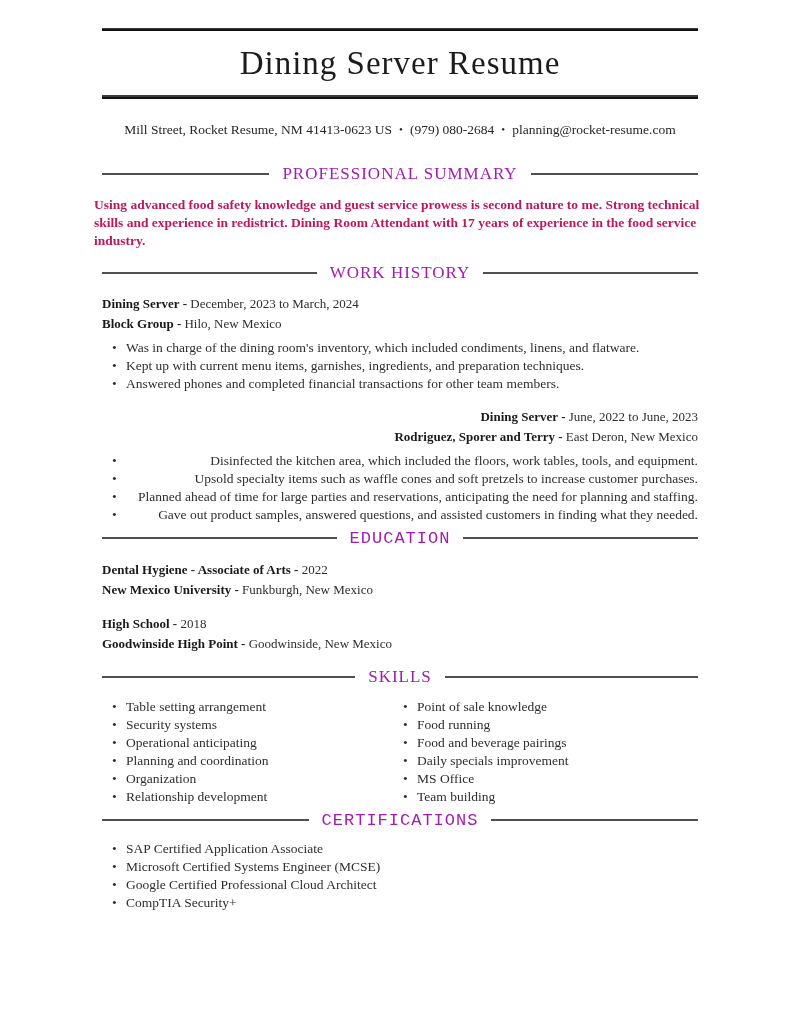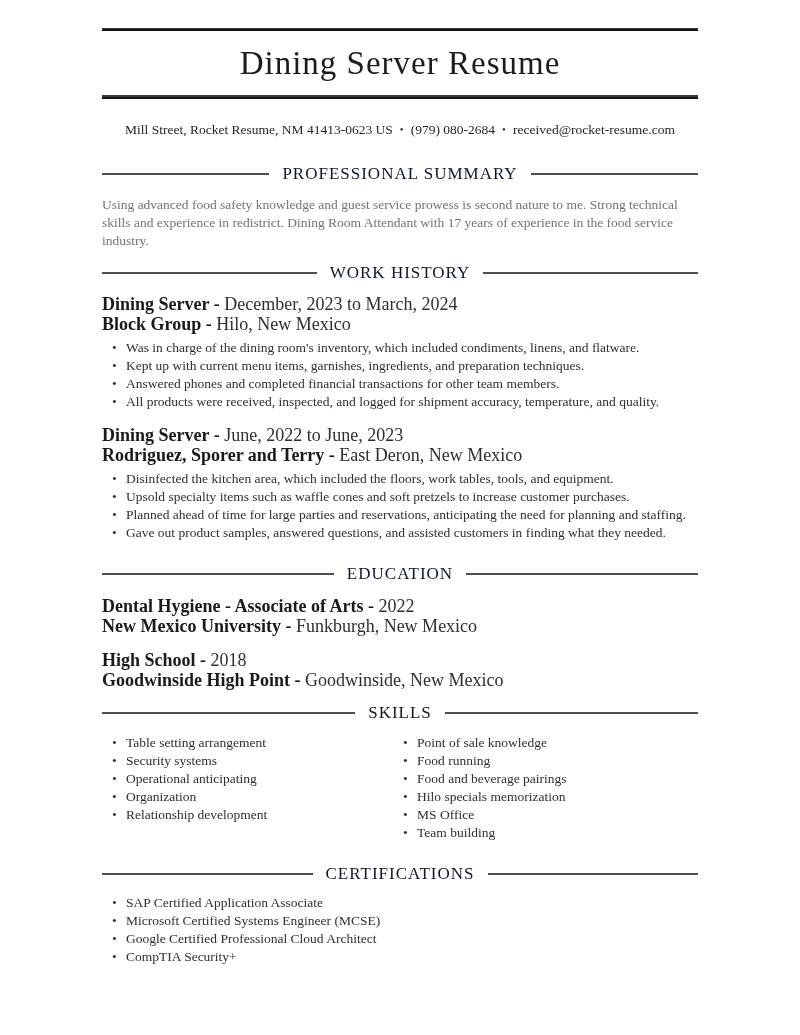--- a/index.html
+++ b/index.html
@@ -20,32 +20,32 @@
   }
   .contact {
     margin-top:22px; text-align:center; font-size:13.5px; line-height:17px; color:#262626;
   }
   .contact .sep { margin:0 7px; font-size:11px; position:relative; top:-1px; }
 
   
   .sec-head { display:flex; align-items:center; margin:0 30px; height:20px; }
   .sec-head .hline { flex:1; border-top:2px solid #4f4f4f; height:0; }
   .sec-head .label {
-    margin:0 13px; font-size:17px; letter-spacing:1px; color:#0f172a;
+    margin:0 13px; font-size:17px; letter-spacing:1px; color:#a21caf;
     font-weight:400; white-space:nowrap;
   }
-  .mt25 { margin-top:25px; } .mt13 { margin-top:13px;align-items:center; } .mt14 { margin-top:22px; }
+  .mt25 { margin-top:25px; } .mt13 { margin-top:13px;align-items:center; } .mt14 { margin-top:4px;font-family:Liberation Mono, monospace; }
 
-  .summary { margin:12px 30px 0; font-size:13.5px; line-height:18px; color:#737373; }
+  .summary { margin:12px 22px 0; font-size:13.5px; line-height:18px; color:#be185d;font-weight:bold; }
 
-  .entry-row { font-size:18px; line-height:20px; color:#2e2e2e; }
+  .entry-row { font-size:13px; line-height:20px; color:#2e2e2e; }
   .entry-row .b { font-weight:bold; color:#1a1a1a; }
   .dash { white-space:pre; }
   .job1 { margin-top:11px; }
-  .job2 { margin-top:14px; }
+  .job2 { margin-top:14px;text-align:right; }
   .edu1 { margin-top:12px; }
   .edu2 { margin-top:14px; }
 
   ul.blist { list-style:none; margin-top:5px; }
   ul.blist li {
     position:relative; padding-left:24px; font-size:13.5px; line-height:18px; color:#2e2e2e;
   }
   ul.blist li::before { content:"\2022"; position:absolute; left:10px; color:#2e2e2e; }
 
   .two-col { display:flex; margin-top:11px; }
@@ -59,21 +59,21 @@
 
 <div class="page">
 
   <div class="rule-a"></div>
 
   <h1 class="doc-title">Dining Server Resume</h1>
 
   <div class="rule-b"></div>
 
   <div class="contact">
-    <span>Mill Street, Rocket Resume, NM 41413-0623 US</span><span class="sep">•</span><span>(979) 080-2684</span><span class="sep">•</span><span>received@rocket-resume.com</span>
+    <span>Mill Street, Rocket Resume, NM 41413-0623 US</span><span class="sep">•</span><span>(979) 080-2684</span><span class="sep">•</span><span>planning@rocket-resume.com</span>
   </div>
 
   <div>
     <div class="sec-head mt25">
       <div class="hline"></div>
       <div class="label">PROFESSIONAL SUMMARY</div>
       <div class="hline"></div>
     </div>
     <p class="summary">Using advanced food safety knowledge and guest service prowess is second nature to me. Strong technical skills and experience in redistrict. Dining Room Attendant with 17 years of experience in the food service industry.</p>
   </div>
@@ -89,21 +89,20 @@
       <div class="entry-row">
         <span class="b">Dining Server</span><span class="b dash"> - </span><span>December, 2023 to March, 2024</span>
       </div>
       <div class="entry-row">
         <span class="b">Block Group</span><span class="b dash"> - </span><span>Hilo, New Mexico</span>
       </div>
       <ul class="blist">
         <li>Was in charge of the dining room's inventory, which included condiments, linens, and flatware.</li>
         <li>Kept up with current menu items, garnishes, ingredients, and preparation techniques.</li>
         <li>Answered phones and completed financial transactions for other team members.</li>
-        <li>All products were received, inspected, and logged for shipment accuracy, temperature, and quality.</li>
       </ul>
     </div>
 
     <div class="inner job2">
       <div class="entry-row">
         <span class="b">Dining Server</span><span class="b dash"> - </span><span>June, 2022 to June, 2023</span>
       </div>
       <div class="entry-row">
         <span class="b">Rodriguez, Sporer and Terry</span><span class="b dash"> - </span><span>East Deron, New Mexico</span>
       </div>
@@ -147,30 +146,31 @@
       <div class="hline"></div>
       <div class="label">SKILLS</div>
       <div class="hline"></div>
     </div>
     <div class="inner two-col">
       <div class="col">
         <ul class="blist">
           <li>Table setting arrangement</li>
           <li>Security systems</li>
           <li>Operational anticipating</li>
+          <li>Planning and coordination</li>
           <li>Organization</li>
           <li>Relationship development</li>
         </ul>
       </div>
       <div class="col col2">
         <ul class="blist">
           <li>Point of sale knowledge</li>
           <li>Food running</li>
           <li>Food and beverage pairings</li>
-          <li>Hilo specials memorization</li>
+          <li>Daily specials improvement</li>
           <li>MS Office</li>
           <li>Team building</li>
         </ul>
       </div>
     </div>
   </div>
 
   <div>
     <div class="sec-head mt14">
       <div class="hline"></div>

